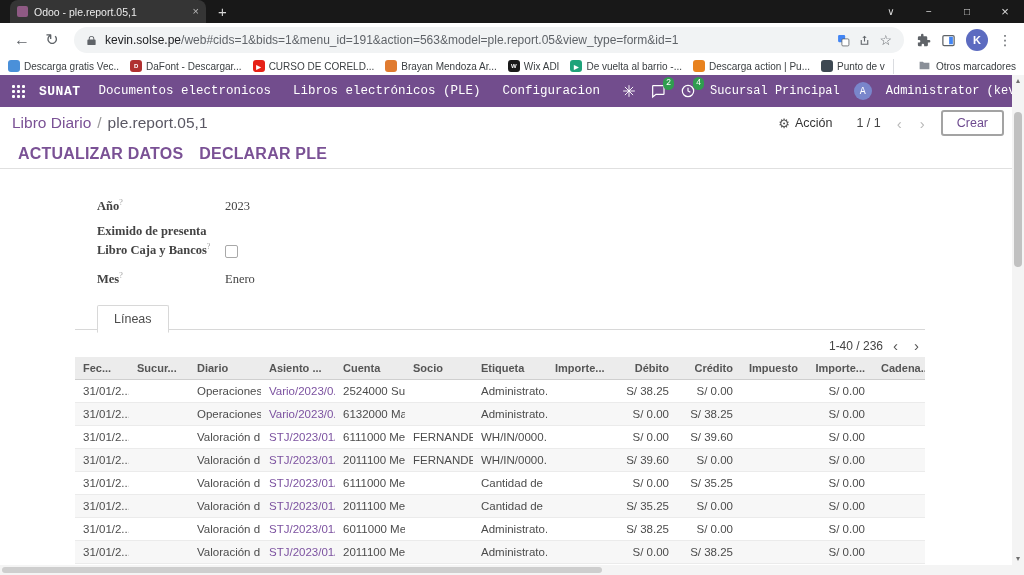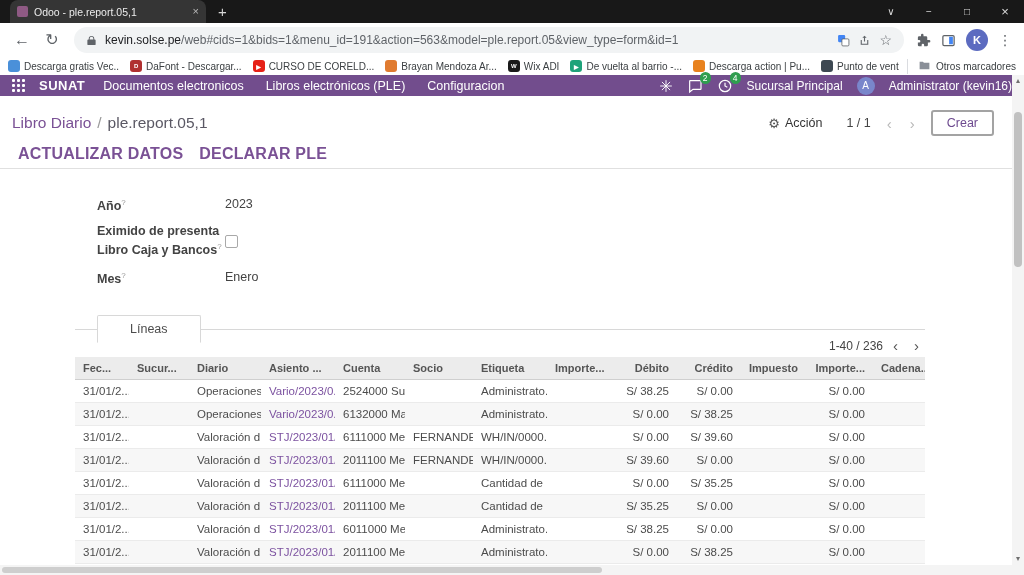--- a/index.html
+++ b/index.html
@@ -27,63 +27,63 @@
   .star { font-size:14px; color:#5f6368; }
   .nav-right { display:flex; align-items:center; gap:10px; padding:0 4px; }
   .avatarK { width:22px; height:22px; border-radius:50%; background:#5c6bc0; color:#fff; font-size:11px; font-weight:bold; display:flex; align-items:center; justify-content:center; }
   .kebab { color:#5f6368; font-size:14px; }
 
   
   .bookmarks { position:absolute; top:57px; left:0; right:0; height:18px; background:#fff; display:flex; align-items:center; padding:0 8px; font-size:10px; color:#3c4043; }
   .bm-list { display:flex; align-items:center; gap:11px; overflow:hidden; flex:1; }
   .bm { display:flex; align-items:center; gap:4px; flex:none; }
   .bm-ico { width:12px; height:12px; border-radius:3px; display:flex; align-items:center; justify-content:center; color:#fff; font-size:6px; font-weight:bold; flex:none; }
-  .bm-other { display:flex; align-items:center; gap:5px; border-left:1px solid #dadce0; padding-left:10px; margin-left:8px; flex:none; }
-
-  
-  .appbar { position:absolute; top:75px; left:0; right:0; height:21px; background:#724d8d; display:flex; align-items:center; color:#fff; padding:0 12px; }
+  .bm-other { display:flex; align-items:center; gap:5px; border-left:1px solid #dadce0; padding-left:24px; margin-left:8px; flex:none; }
+
+  
+  .appbar { position:absolute; top:75px; left:0; right:0; height:32px; background:#724d8d; display:flex; align-items:center; color:#fff; padding:0 12px;font-family:Liberation Mono, monospace; }
   .apps-grid { width:13px; height:13px; position:relative; margin-right:14px; flex:none; }
   .apps-grid i { position:absolute; width:3px; height:3px; background:#fff; border-radius:1px; left:0; top:0;
     box-shadow:5px 0 #fff, 10px 0 #fff, 0 5px #fff, 5px 5px #fff, 10px 5px #fff, 0 10px #fff, 5px 10px #fff, 10px 10px #fff; }
   .brand { font-size:13px; font-weight:bold; letter-spacing:.5px; margin-right:18px; }
   .menu-item { font-size:12.5px; margin-right:22px; white-space:nowrap; }
   .appbar-right { margin-left:auto; display:flex; align-items:center; gap:14px; }
   .ab-ico { position:relative; display:flex; align-items:center; }
   .badge { position:absolute; top:-6px; right:-8px; background:#2f9e4f; color:#fff; font-size:8.5px; line-height:1; border-radius:8px; padding:2px 3px; min-width:9px; text-align:center; }
   .company, .username { font-size:12px; white-space:nowrap; }
   .avatarA { width:18px; height:18px; border-radius:50%; background:#7986cb; color:#fff; font-size:10px; display:flex; align-items:center; justify-content:center; flex:none; }
 
   
-  .controlbar { position:absolute; top:107px; left:0; right:14px; height:32px; background:#fff; display:flex; align-items:center; padding:0 16px 0 12px; }
+  .controlbar { position:absolute; top:107px; left:0; right:4px; height:32px; background:#fff; display:flex; align-items:center; padding:0 16px 0 12px; }
   .bc-parent { color:#7a5195; font-size:15.5px; }
   .bc-sep { color:#999; font-size:15.5px; margin:0 6px; }
   .bc-current { color:#5a5864; font-size:15.5px; }
   .cp-right { margin-left:auto; display:flex; align-items:center; gap:14px; }
   .action-menu { display:flex; align-items:center; gap:5px; color:#333; font-size:12.5px; }
   .gear { color:#555; font-size:13px; }
   .cp-pager { font-size:12.5px; color:#444; margin-left:10px; }
   .chev { color:#b8b8b8; font-size:15px; line-height:1; padding:0 2px; }
   .btn-crear { border:2px solid #a3a3a3; color:#6d4a8f; background:#fff; border-radius:3px; padding:4px 14px; font-size:12.5px; }
 
   
   .statusbar { position:absolute; top:139px; left:0; right:12px; height:30px; background:#fff; border-bottom:1px solid #e0e0e0; display:flex; align-items:center; padding:0 18px; gap:16px; }
   .btn-plain { color:#7a5195; font-size:16px; font-weight:bold; letter-spacing:.2px; }
   .btn-primary { background:#6d4a8f; color:#fff; font-size:11px; font-weight:bold; letter-spacing:.2px; padding:5px 10px; border-radius:3px; }
 
   
   .sheet { position:absolute; top:169px; left:0; right:12px; bottom:10px; background:#fff; overflow:hidden; }
   .form-area { padding:26px 0 0 97px; }
-  .field-row { display:flex; margin-bottom:10px; font-size:12.5px; color:#434343; align-items:center; }
+  .field-row { display:flex; margin-bottom:10px; font-size:12.5px; color:#434343; align-items:flex-end;font-family:Liberation Serif, serif; }
   .f-label { width:128px; font-weight:bold; line-height:15px; }
   .f-label sup { font-size:8px; color:#999; font-weight:normal; }
   .f-value { line-height:15px; }
   .checkbox { width:13px; height:13px; border:1px solid #a9a9a9; border-radius:2px; background:#fff; margin-top:1px; }
 
   .notebook { margin:14px 0 0 75px; width:850px; border-bottom:1px solid #d8d8d8; }
-  .ntab { display:inline-block; margin-left:22px; padding:6px 32px; border:1px solid #d8d8d8; border-bottom:1px solid #fff; background:#fff; position:relative; top:14px; font-size:12.5px; color:#4c4c4c; border-radius:2px 2px 0 0; }
+  .ntab { display:inline-block; margin-left:22px; padding:6px 16px; border:1px solid #d8d8d8; border-bottom:1px solid #fff; background:#fff; position:relative; top:4px; font-size:12.5px; color:#4c4c4c; border-radius:2px 2px 0 0; }
 
   .list-pager { margin:8px 0 4px 75px; width:850px; display:flex; justify-content:flex-end; align-items:center; gap:4px; font-size:12px; color:#444; }
   .pg-btn { color:#555; font-size:15px; line-height:1; padding:0 6px; }
 
   table.list { margin-left:75px; width:850px; border-collapse:collapse; table-layout:fixed; }
   .list th { background:#ececec; font-weight:bold; color:#555; text-align:left; padding:5px 8px; border-bottom:1px solid #cfcfcf; font-size:11px; white-space:nowrap; overflow:hidden; }
   .list td { padding:5px 8px; border-bottom:1px solid #ebebeb; white-space:nowrap; overflow:hidden; font-size:11.5px; color:#4c4c4c; }
   .list tbody tr:nth-child(even) { background:#f7f7f7; }
   .list th:nth-child(8), .list td:nth-child(8),
   .list th:nth-child(9), .list td:nth-child(9),

